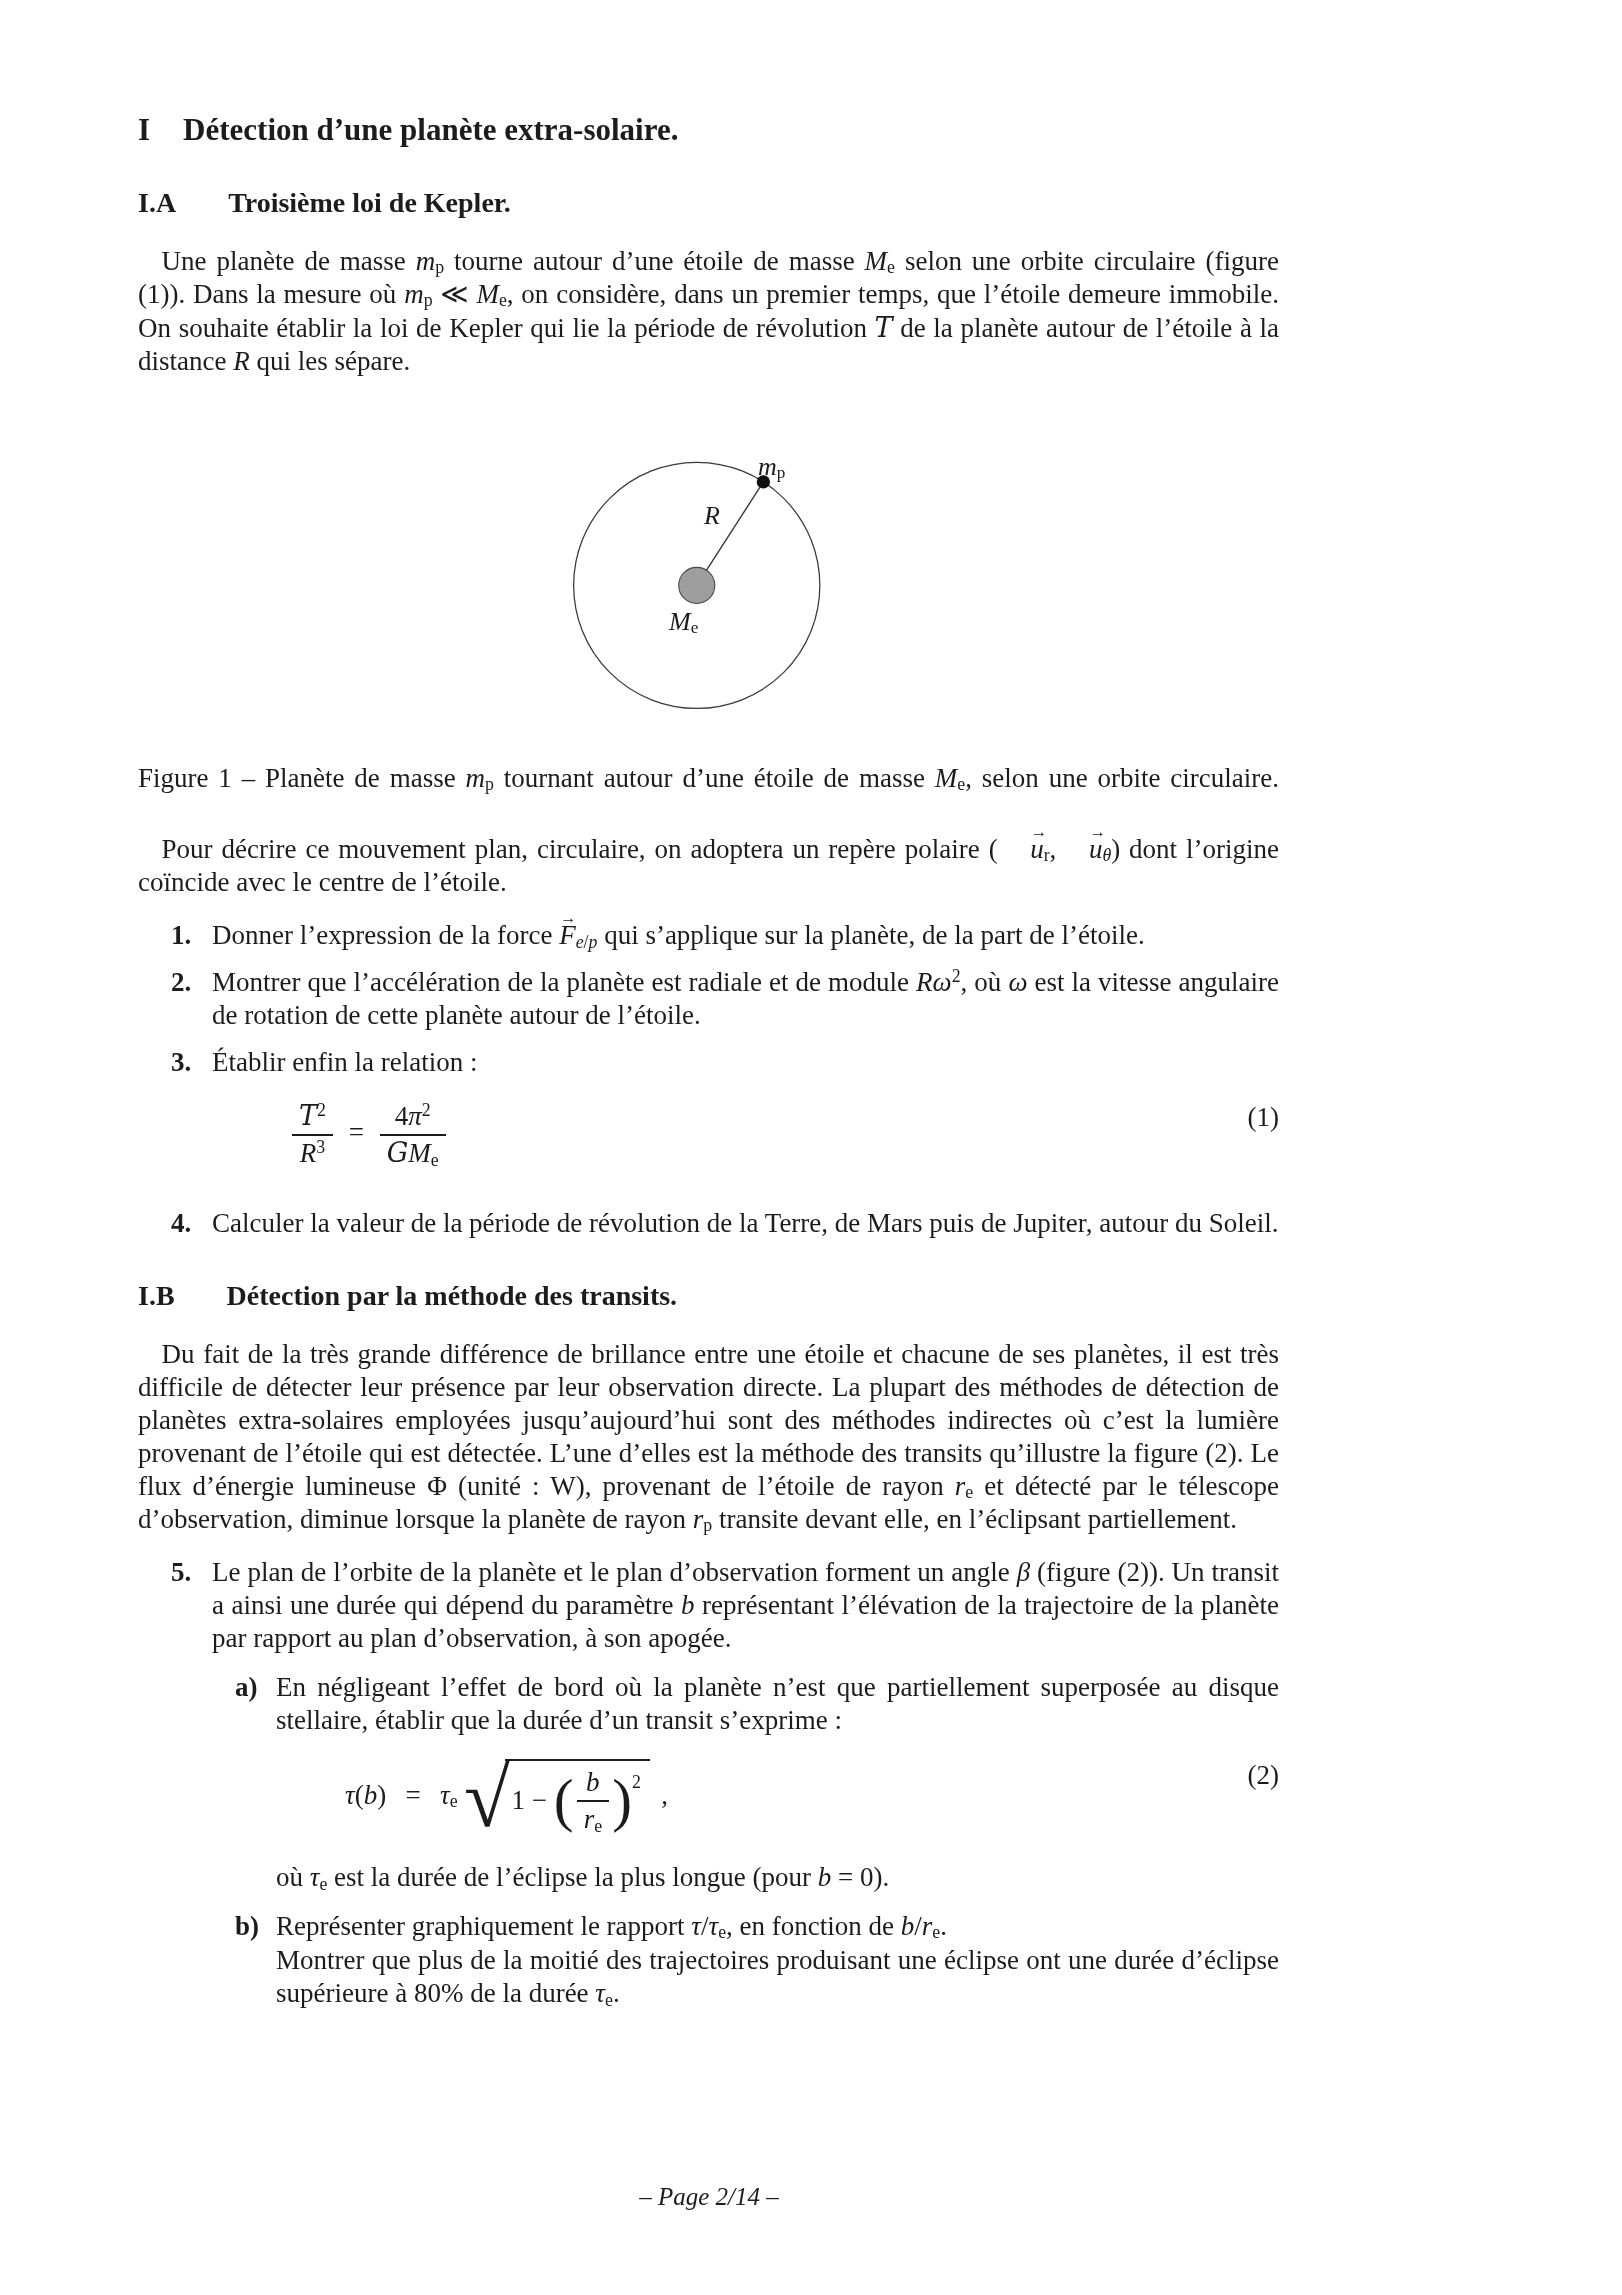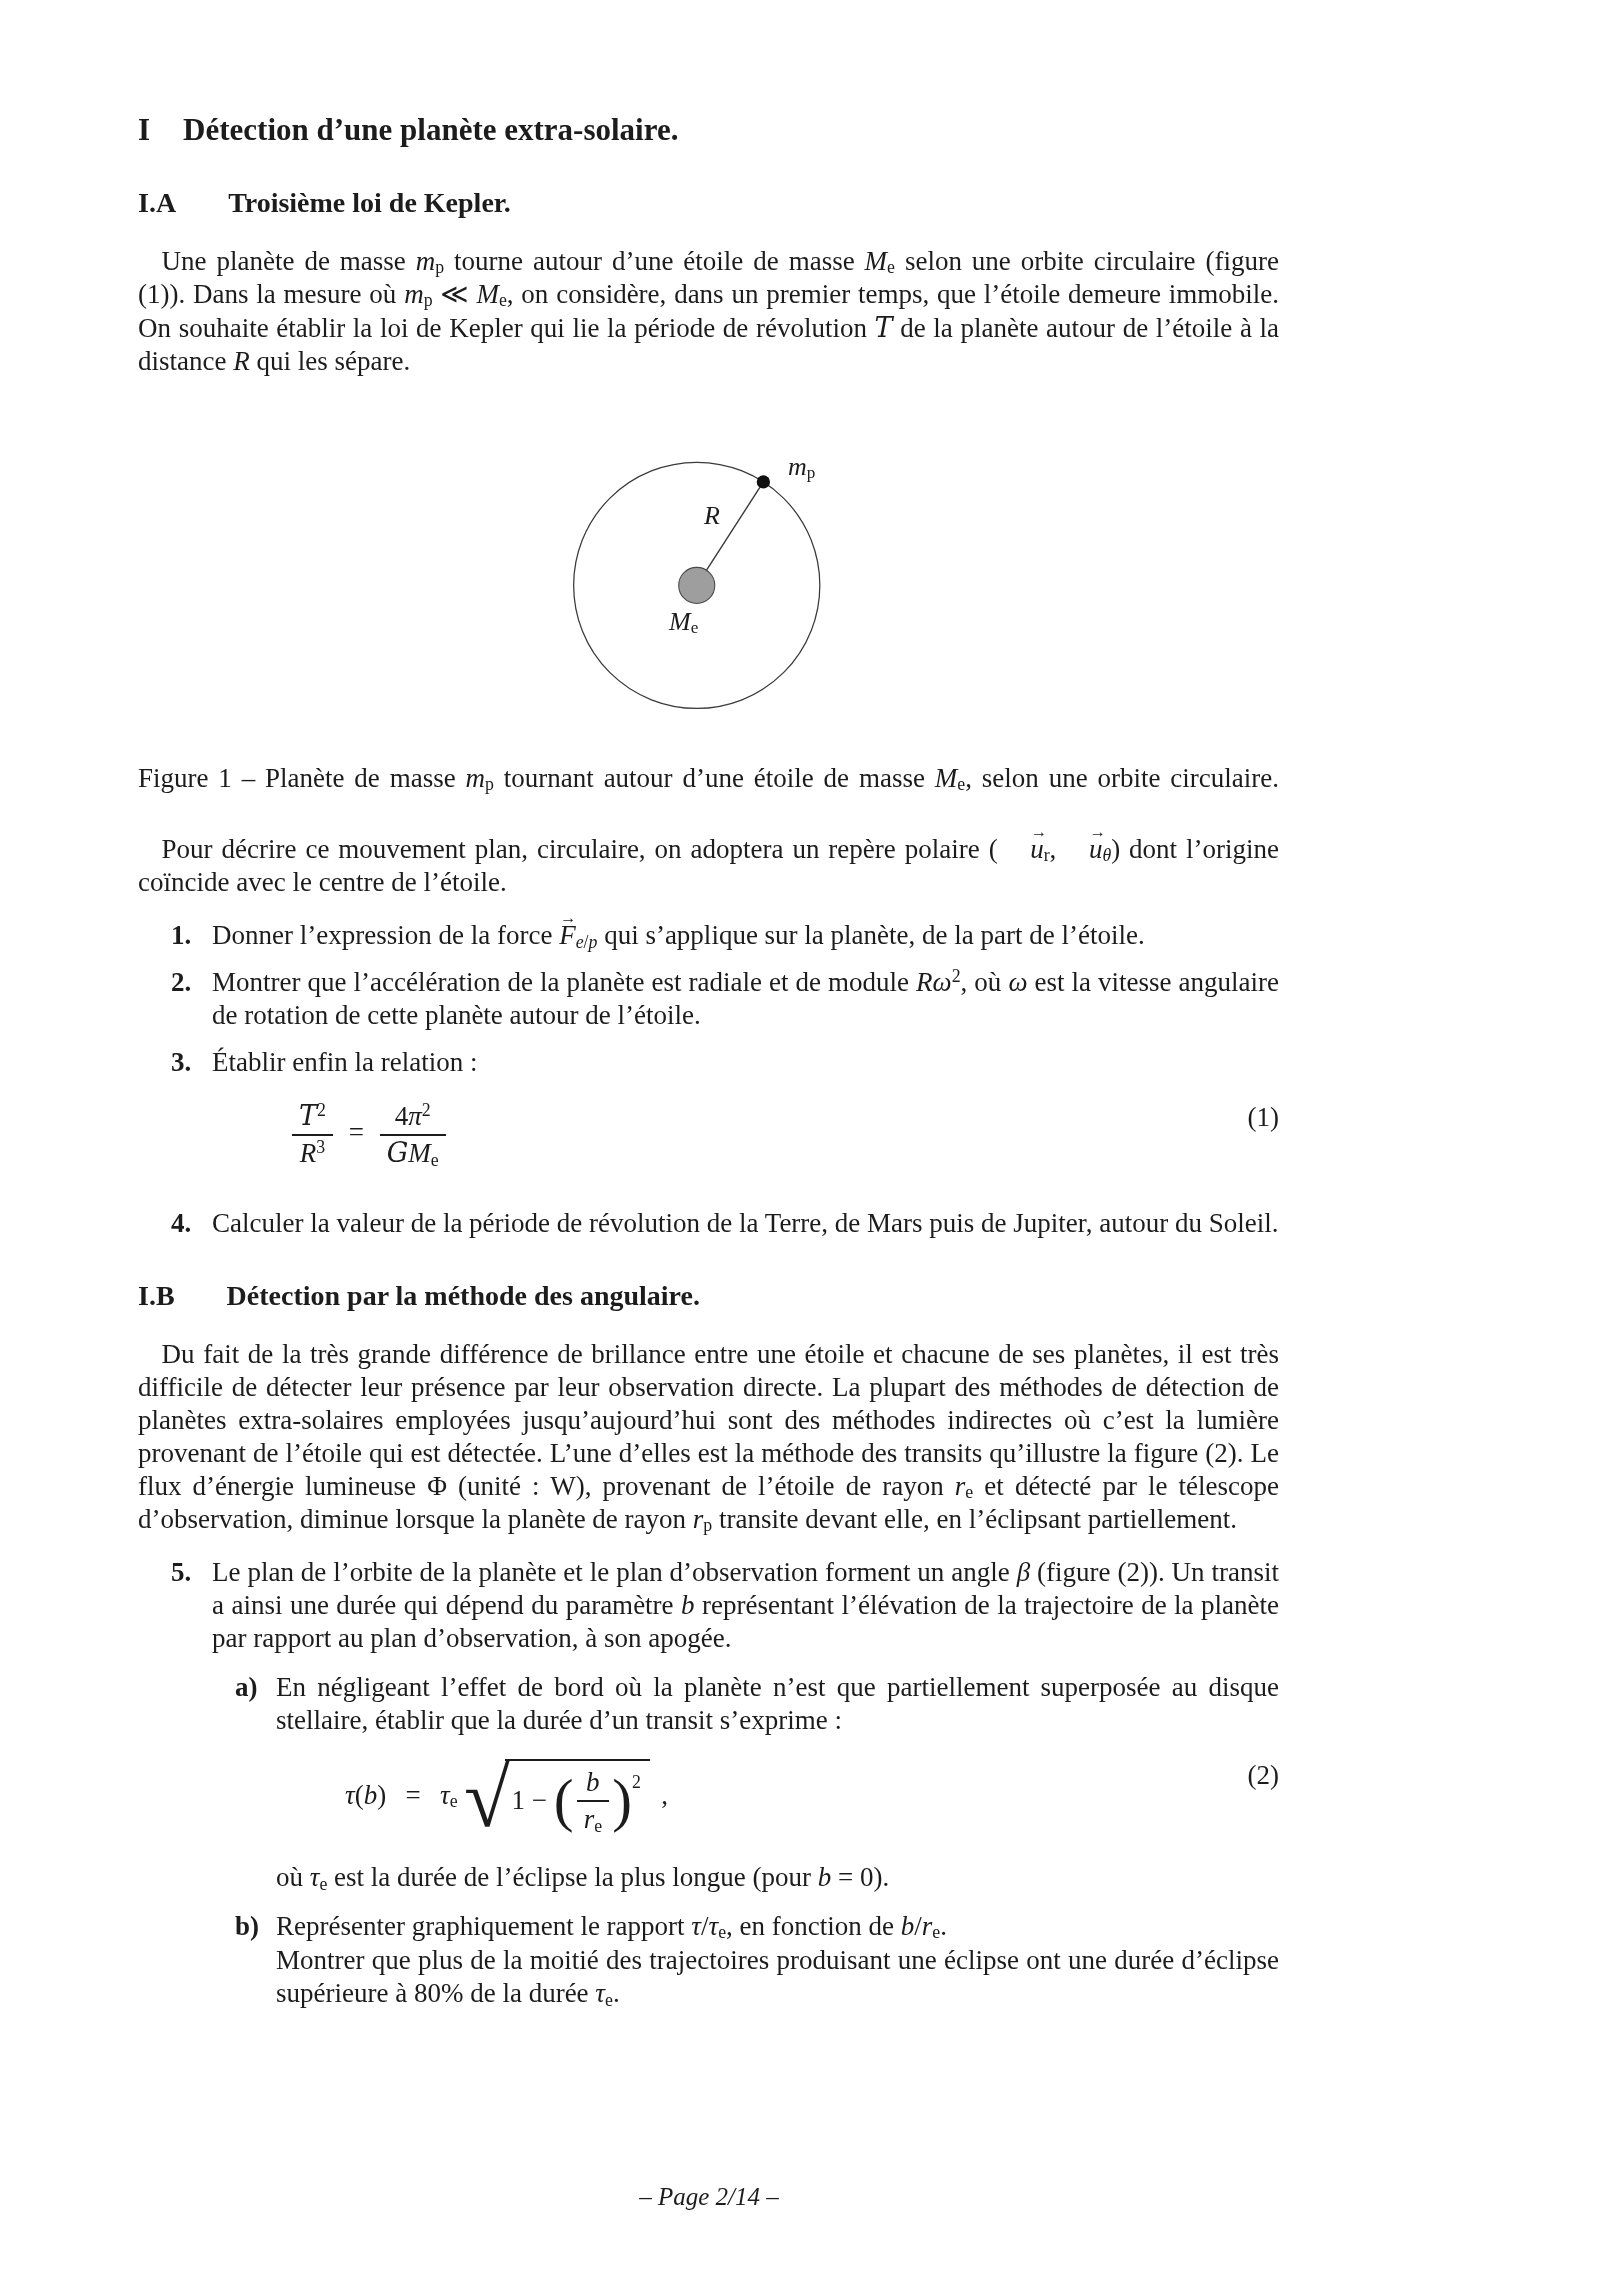--- a/index.html
+++ b/index.html
@@ -65,21 +65,21 @@
   .equation { display: flex; align-items: flex-start; margin: 22px 0 25px; }
   .eq1 .eq-body { margin-left: 77px; }
   .eq2 .eq-body { margin-left: 69px; }
   .eq-num { margin-left: auto; flex: none; }
 
   
   .figure { margin: 31px 0 0; }
   .fig-wrap { width: 345px; height: 323px; margin: 0 auto; position: relative; }
   .fig-wrap svg { position: absolute; left: 0; top: 0; }
   .fig-label { position: absolute; font-size: 26px; line-height: 28px; white-space: nowrap; }
-  .lbl-mp { left: 252px; top: 44px; }
+  .lbl-mp { left: 222px; top: 44px; }
   .lbl-R  { left: 168px; top: 93px; }
   .lbl-Me { left: 133px; top: 199px; }
   .caption { margin: 30px 0 38px; text-align: justify; text-align-last: justify; }
 
   
   .footer {
     position: absolute; left: 0; right: 0; bottom: 82px;
     text-align: center; font-style: italic; font-size: 25px;
   }
 </style>
@@ -135,21 +135,21 @@
       </div>
     </div>
   </div>
 
   <div class="qitem">
     <span class="qnum">4.</span>
     <div class="qtext">Calculer la valeur de la période de révolution de la Terre, de Mars puis de Jupiter, autour du Soleil.</div>
   </div>
 
   <h2 class="subsec subsec-b">
-    <span class="subsec-num">I.B</span><span>Détection par la méthode des angulaire.</span>
+    <span class="subsec-num">I.B</span><span>Détection par la méthode des transits.</span>
   </h2>
 
   <p class="para">Du fait de la très grande différence de brillance entre une étoile et chacune de ses planètes, il est très difficile de détecter leur présence par leur observation directe. La plupart des méthodes de détection de planètes extra-solaires employées jusqu’aujourd’hui sont des méthodes indirectes où c’est la lumière provenant de l’étoile qui est détectée. L’une d’elles est la méthode des transits qu’illustre la figure (2). Le flux d’énergie lumineuse Φ (unité : W), provenant de l’étoile de rayon <i>r</i><sub>e</sub> et détecté par le télescope d’observation, diminue lorsque la planète de rayon <i>r</i><sub>p</sub> transite devant elle, en l’éclipsant partiellement.</p>
 
   <div class="qitem">
     <span class="qnum">5.</span>
     <div class="qtext">Le plan de l’orbite de la planète et le plan d’observation forment un angle <i>β</i> (figure (2)). Un transit a ainsi une durée qui dépend du paramètre <i>b</i> représentant l’élévation de la trajectoire de la planète par rapport au plan d’observation, à son apogée.</div>
   </div>
 
   <div class="subitem">

